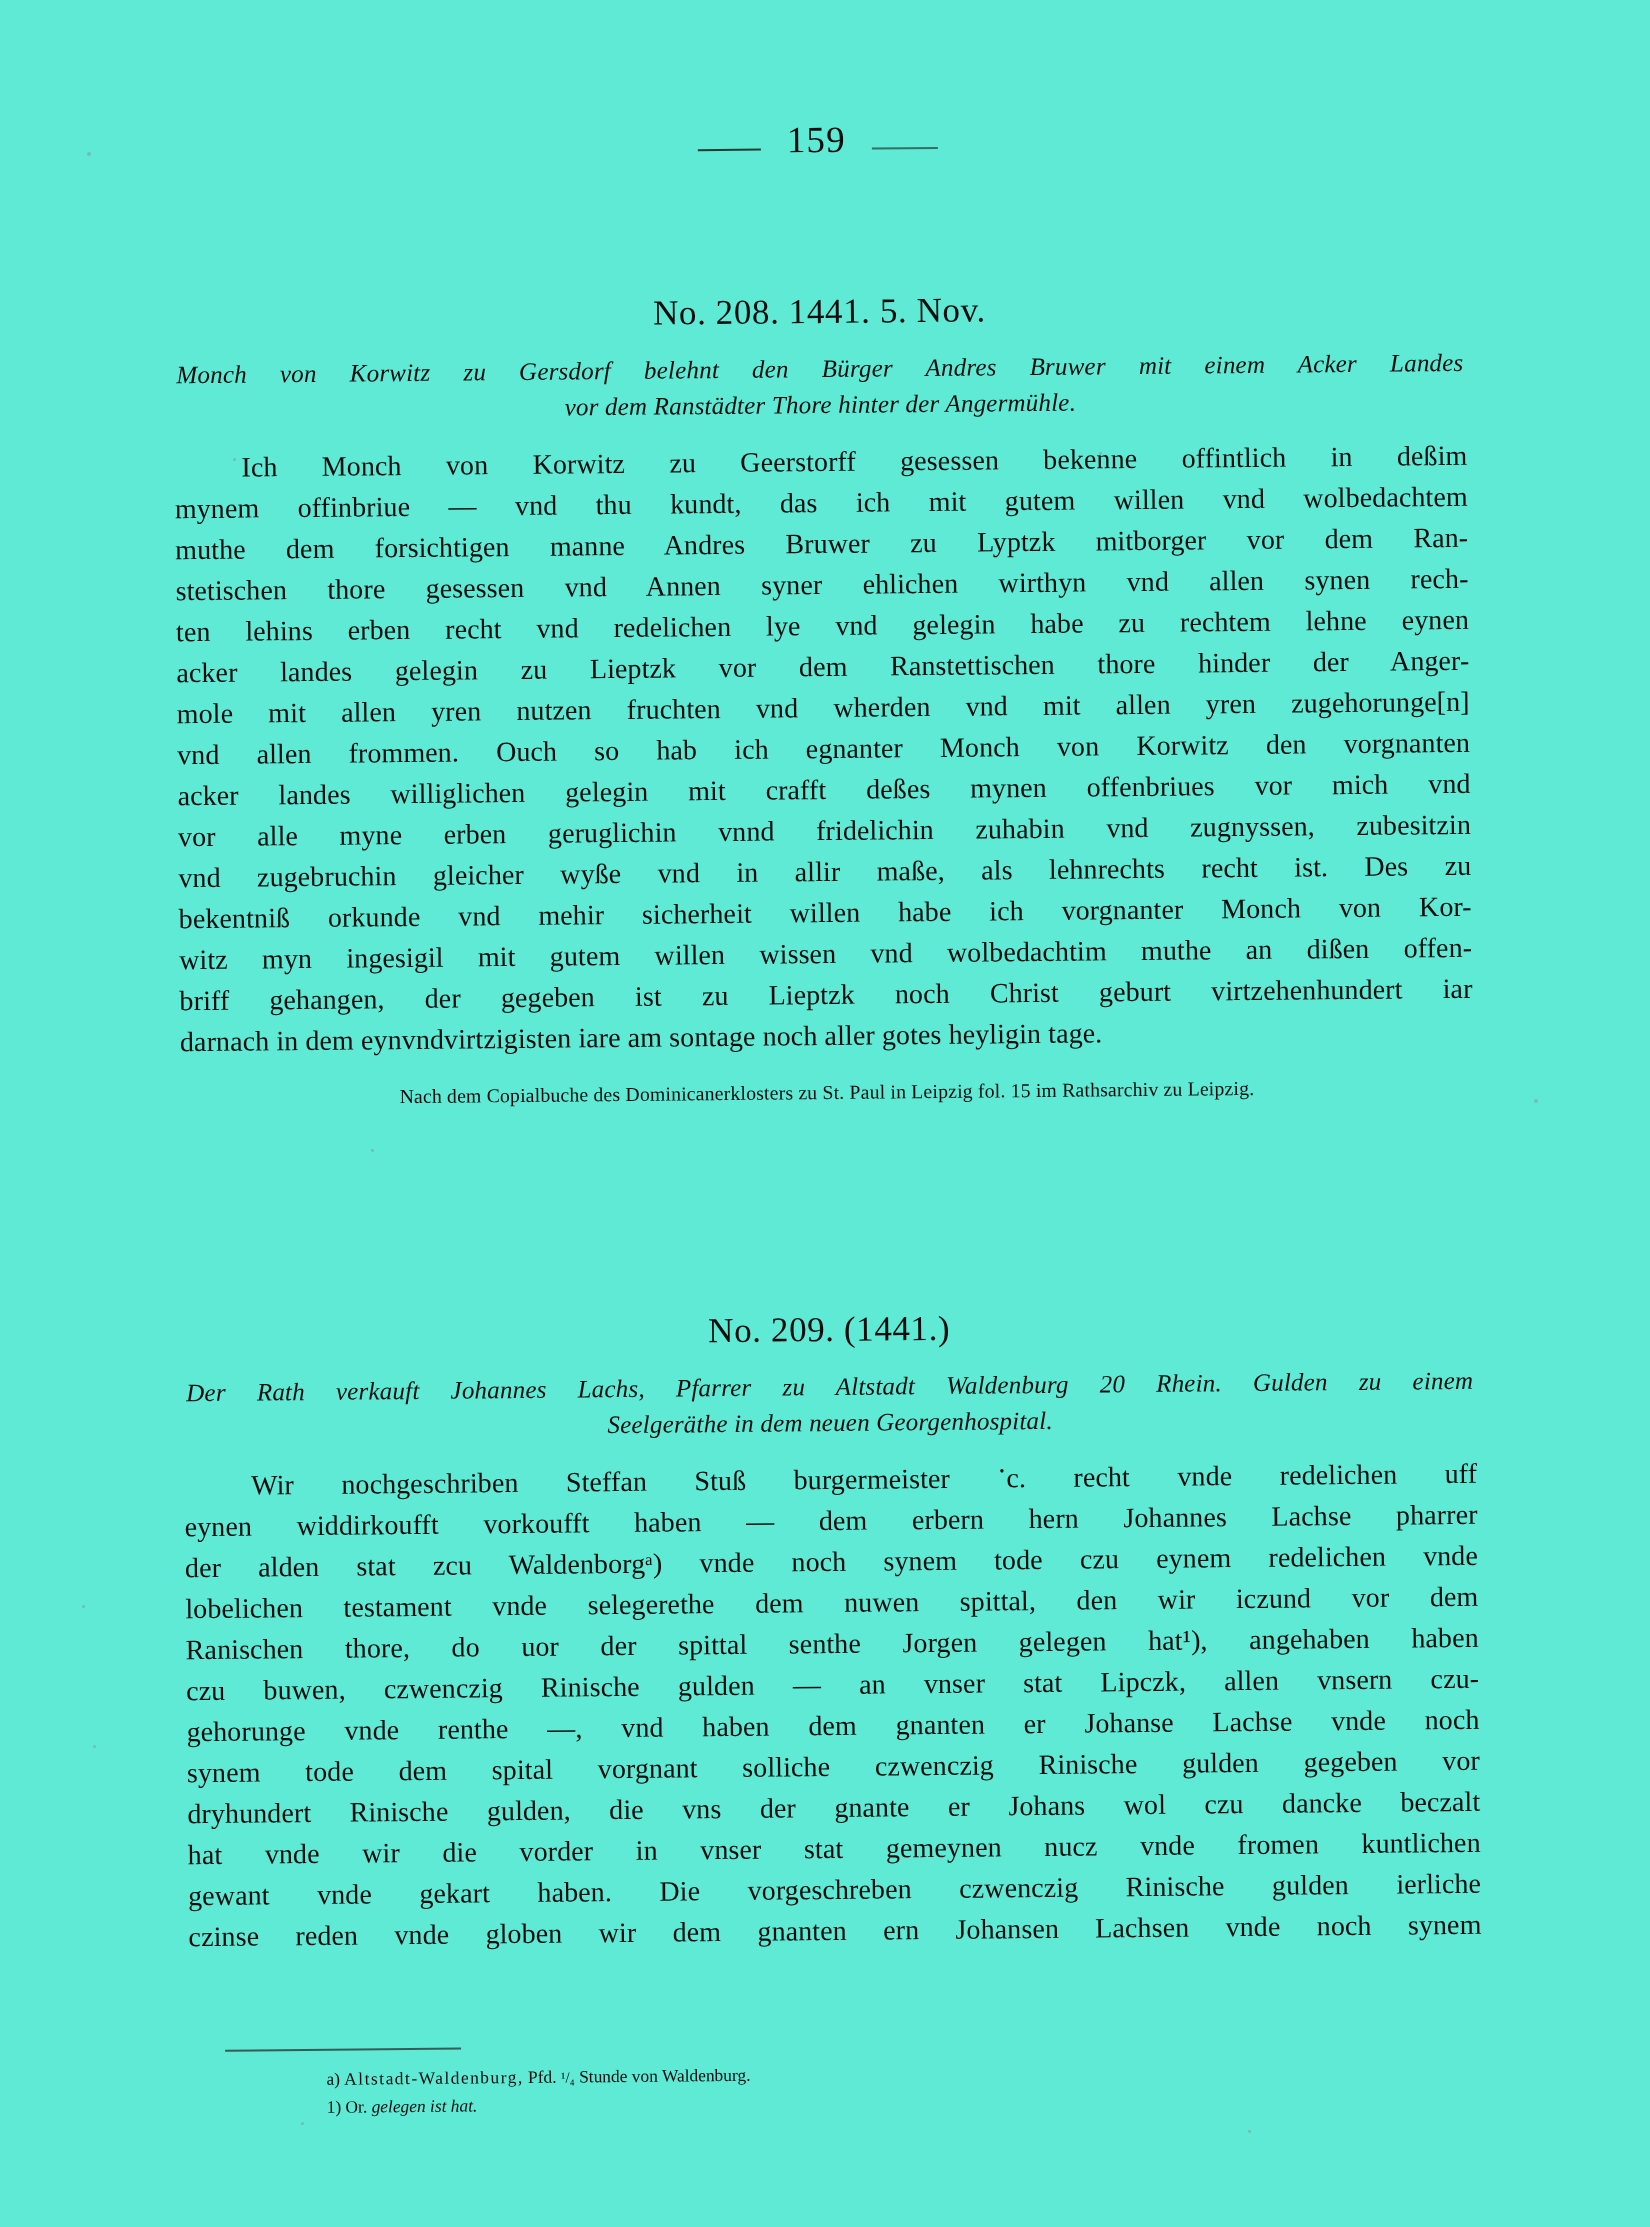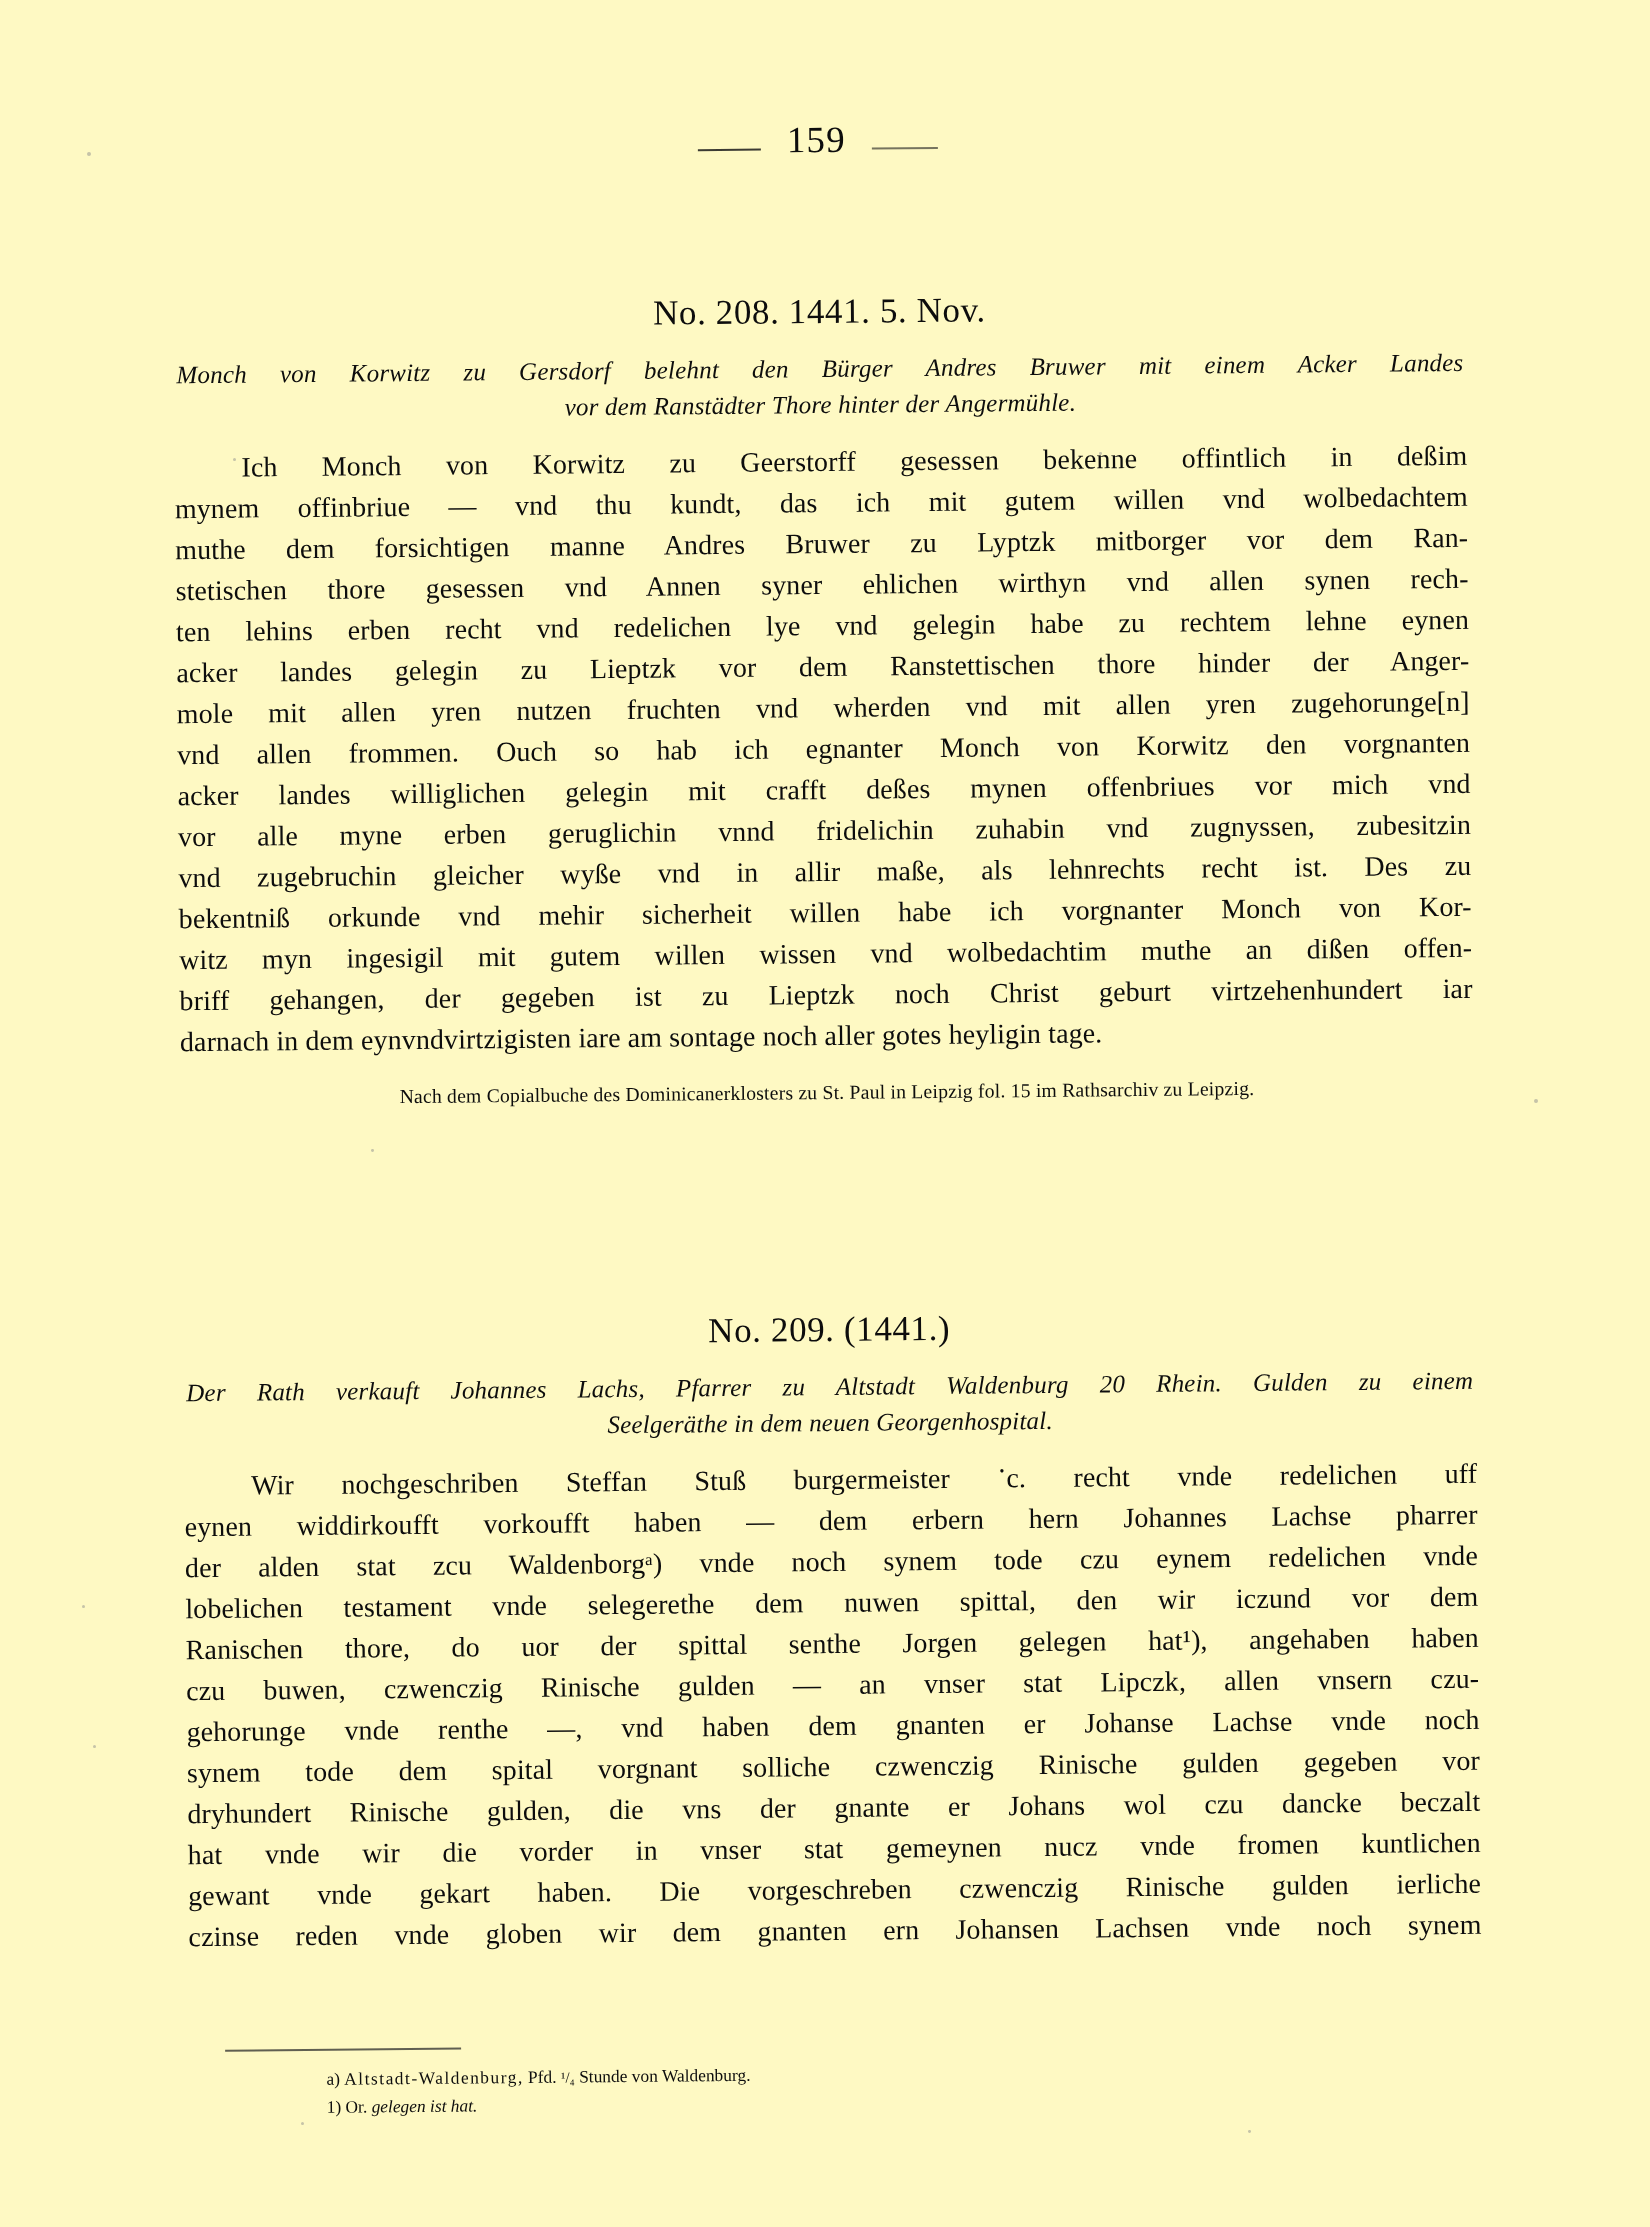--- a/index.html
+++ b/index.html
@@ -5,21 +5,21 @@
   html, body {
     margin: 0;
     padding: 0;
     background: #ffffff;
   }
 
   .page {
     position: relative;
     width: 1650px;
     height: 2227px;
-    background: #fef9c3;
+    background: #5eead4;
     overflow: hidden;
     font-family: "Liberation Serif", "DejaVu Serif", serif;
     color: #0d0d0d;
     
   }
 
   .skew {
     position: absolute;
     left: 0;
     top: 0;

